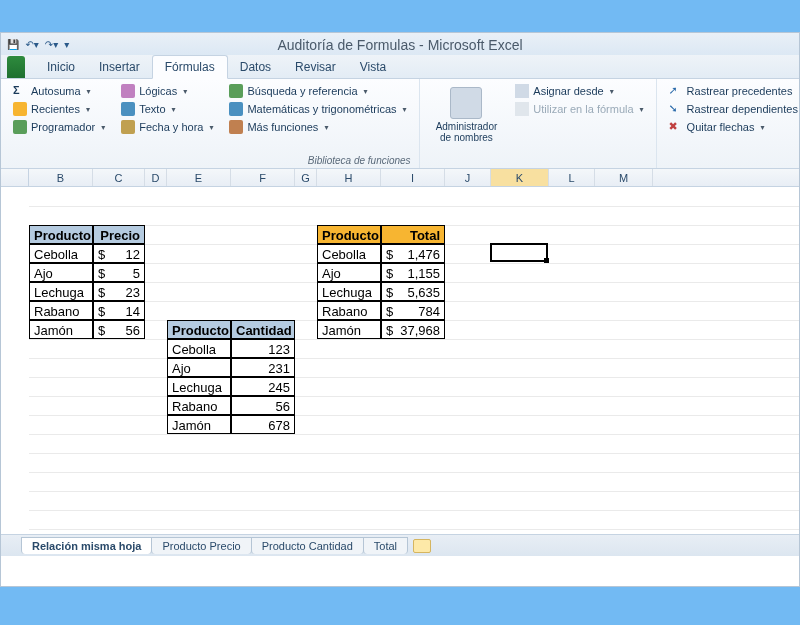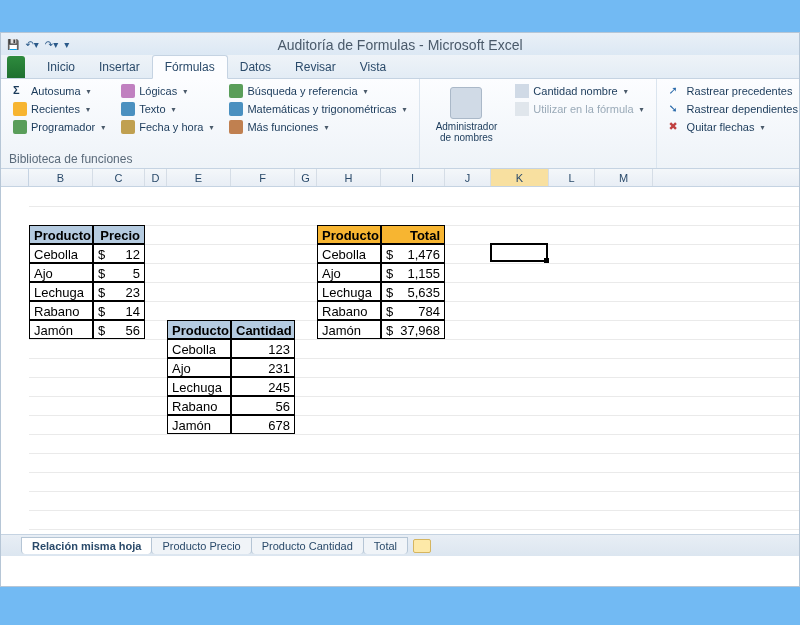--- a/index.html
+++ b/index.html
@@ -7,21 +7,21 @@
 .window { position: absolute; left: 0; top: 32px; width: 800px; height: 555px; background: #fff; border: 1px solid #b6c6d6; }
 .qat { height: 22px; background: linear-gradient(#e9f0f7,#dce8f4); display:flex; align-items:center; padding:0 6px; font-size:11px; gap:6px; }
 .qat .ql { color:#2a5a8a; font-size:10px; }
 .title-bar { position:absolute; top:0; left:0; right:0; text-align:center; font-size:14px; color:#4a5a6a; padding-top:4px; pointer-events:none; }
 .tabs { height: 24px; background:linear-gradient(#eef3f8,#e3ecf5); border-bottom:1px solid #c5d3e2; display:flex; align-items:flex-end; padding-left:6px; font-size:12px; }
 .tabs .filetab { width:18px; height:22px; background:linear-gradient(#2e8b3d,#1e7030); border-radius:3px 3px 0 0; margin-right:10px; }
 .tabs .tab { padding:4px 12px; color:#2a4a6a; cursor:default; }
 .tabs .tab.active { background:#fcfdff; border:1px solid #c5d3e2; border-bottom:1px solid #fcfdff; border-radius:3px 3px 0 0; margin-bottom:-1px; }
 .ribbon { height: 90px; background:linear-gradient(#fcfdff,#eef3f8); border-bottom:1px solid #c5d3e2; display:flex; font-size:11px; }
 .rgroup { border-right:1px solid #dbe5ef; padding:4px 8px 2px; display:flex; flex-direction:column; }
-.rgroup .glabel { font-size:12px; color:#5a6a7a; text-align:left; margin-top:auto; padding-top:2px; }
+.rgroup .glabel { font-size:10px; color:#5a6a7a; text-align:right; margin-top:auto; padding-top:2px;font-style:italic; }
 .rgroup .rows { display:flex; flex-direction:column; gap:2px; }
 .rbtn { display:flex; align-items:center; gap:4px; padding:1px 4px; color:#1a3a5a; white-space:nowrap; cursor:default; }
 .ricon { width:14px; height:14px; display:inline-block; flex-shrink:0; }
 .dd { font-size:8px; color:#4a5a6a; margin-left:2px; }
 .bigicon { display:flex; flex-direction:column; align-items:center; padding:4px 8px; font-size:10px; color:#1a3a5a; }
 .bigicon .ic { width:32px; height:32px; background:#d0dae6; border:1px solid #aab8c8; border-radius:3px; margin-bottom:2px; }
 .namebox { height:22px; border-bottom:1px solid #c5d3e2; display:flex; align-items:center; background:#f4f7fa; font-size:11px; }
 .nb-cell { width:80px; padding:0 8px; border-right:1px solid #c5d3e2; display:flex; align-items:center; justify-content:space-between; }
 .nb-fx { padding:0 10px; color:#666; font-style:italic; font-size:12px; }
 .grid-wrap { position:relative; height: 365px; overflow:hidden; background:#fff; }
@@ -128,21 +128,21 @@
 
     <div class="rgroup">
       <div style="display:flex; gap:6px;">
         <div class="bigicon">
           <div class="ic"></div>
           <span style="text-align:center;line-height:1.1">Administrador de nombres</span>
         </div>
         <div class="rows">
           <div class="rbtn">
               <span class="ricon" style="background:#d0dae6"></span>
-              <span>Cantidad nombre</span>
+              <span>Asignar desde</span>
               <span class="dd">▾</span>
             </div>
           <div class="rbtn" style="color:#9aaab8">
               <span class="ricon" style="background:#e0e6ec"></span>
               <span>Utilizar en la fórmula</span>
               <span class="dd">▾</span>
             </div>
         </div>
       </div>
     </div>

